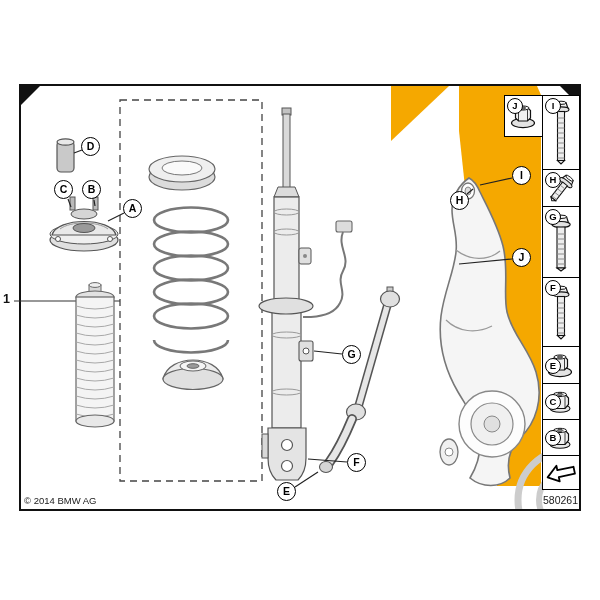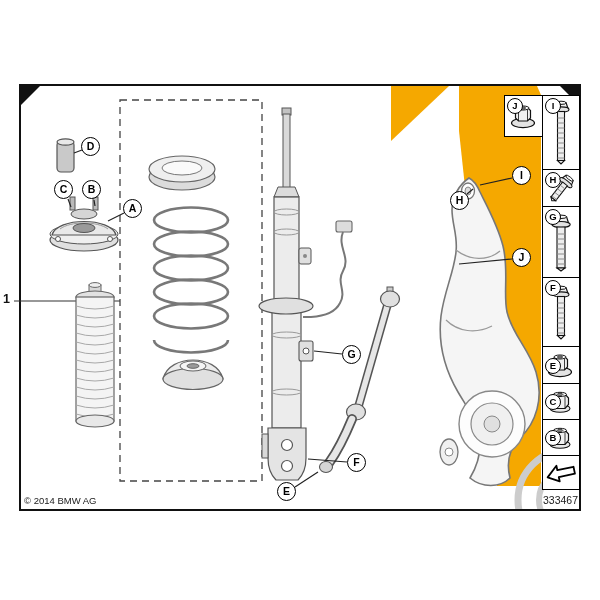--- a/index.html
+++ b/index.html
@@ -289,15 +289,15 @@
     </svg>
   </div>
 
   <div class="legend-cell" style="left:542px;top:455px;width:38px;height:35px;">
     <svg class="rot-arrow" width="32" height="24" viewBox="0 0 32 24">
       <path d="M2,13.5 L13,4 L13,8.5 L29.5,8.5 L29.5,15.5 L13,15.5 L13,20 Z" fill="#ffffff" stroke="#000000" stroke-width="1.8" stroke-linejoin="round"></path>
     </svg>
   </div>
 
   <div class="copyright">© 2014 BMW AG</div>
-  <div class="partnum">333467</div>
+  <div class="partnum">580261</div>
 
 </div>
 
 </body></html>

